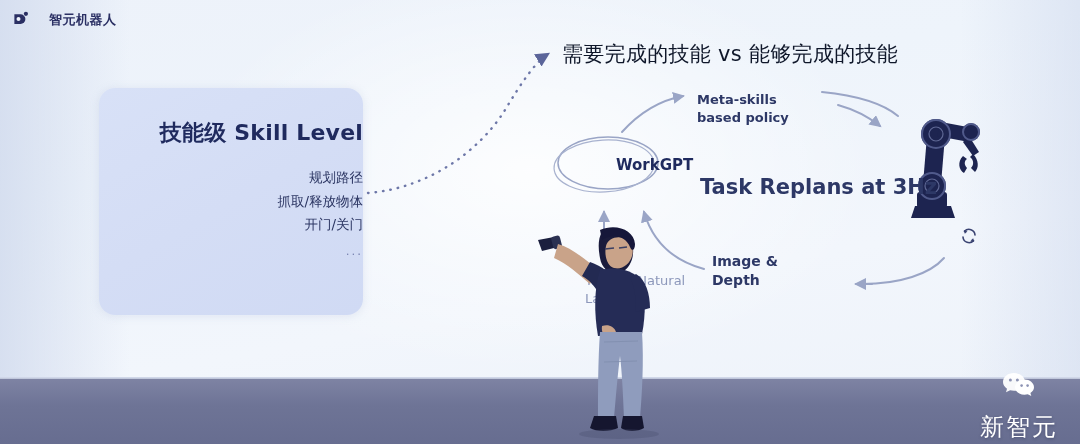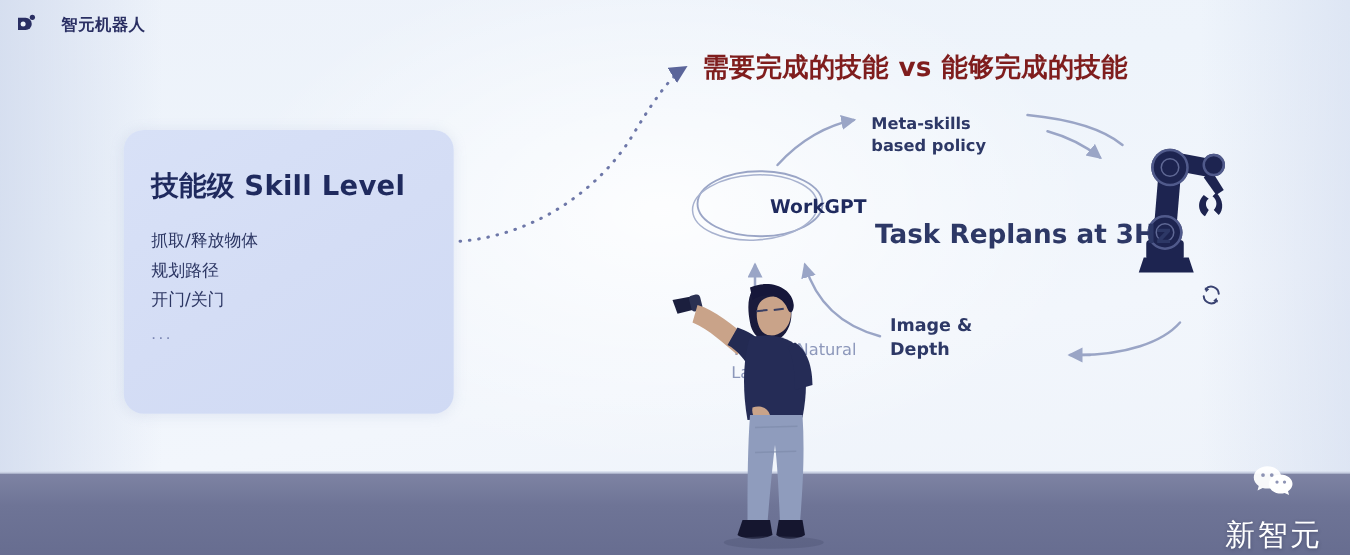--- a/index.html
+++ b/index.html
@@ -59,46 +59,47 @@
     width: 19px; height: 19px; position: relative;
   }
   .brand-text {
     font-size: 13px; font-weight: 700; color: #2a2f63;
     letter-spacing: 0.5px;
     font-family: "DejaVu Sans", "Liberation Sans", sans-serif;
   }
 
   
   .skill-card {
-    position: absolute; left: 99px; top: 104px;
+    position: absolute; left: 99px; top: 88px;
     width: 264px; height: 227px;
     background: linear-gradient(150deg, #d8e1f7 0%, #d4ddf5 50%, #d0daf4 100%);
     border-radius: 16px;
     padding: 30px 0 0 22px;
     z-index: 12;
     box-shadow: 0 1px 10px rgba(140,155,195,0.18);
+    text-align: right;
   }
   .skill-title {
     font-size: 22px; font-weight: 700; color: #1f2a5e;
     letter-spacing: 0.2px; margin-bottom: 18px;
     font-family: "DejaVu Sans", "Liberation Sans", sans-serif;
   }
   .skill-list { list-style: none; }
   .skill-list li {
     font-size: 13.5px; color: #2c3663; line-height: 1.75;
     font-family: "DejaVu Sans", "Liberation Sans", sans-serif;
   }
   .skill-ellipsis {
     font-size: 13.5px; color: #7c87b4; padding-top: 6px; letter-spacing: 2px;
   }
 
   
   .headline {
     position: absolute; left: 562px; top: 40px;
-    font-size: 21px; font-weight: 700; color: #7f1d1d;
+    font-size: 21px; font-weight: 400; color: #0f172a;
     letter-spacing: 0.3px; white-space: nowrap; z-index: 20;
     font-family: "DejaVu Sans", "Liberation Sans", sans-serif;
   }
 
   
   .diagram {
     position: absolute; left: 0; top: 0;
     width: 1080px; height: 379px; z-index: 10;
     pointer-events: none;
   }
@@ -159,22 +160,22 @@
       </svg>
     </span>
     <span class="brand-text">智元机器人</span>
   </div>
 
   <div class="headline">需要完成的技能 vs 能够完成的技能</div>
 
   <div class="skill-card">
     <div class="skill-title">技能级 Skill Level</div>
     <ul class="skill-list">
+      <li>规划路径</li>
       <li>抓取/释放物体</li>
-      <li>规划路径</li>
       <li>开门/关门</li>
     </ul>
     <div class="skill-ellipsis">...</div>
   </div>
 
   <svg class="diagram" viewBox="0 0 1080 379">
     <defs>
       <marker id="ah" markerWidth="8" markerHeight="8" refX="5" refY="3" orient="auto">
         <path d="M0,0 L6,3 L0,6 z" fill="#9aa5c6"></path>
       </marker>

